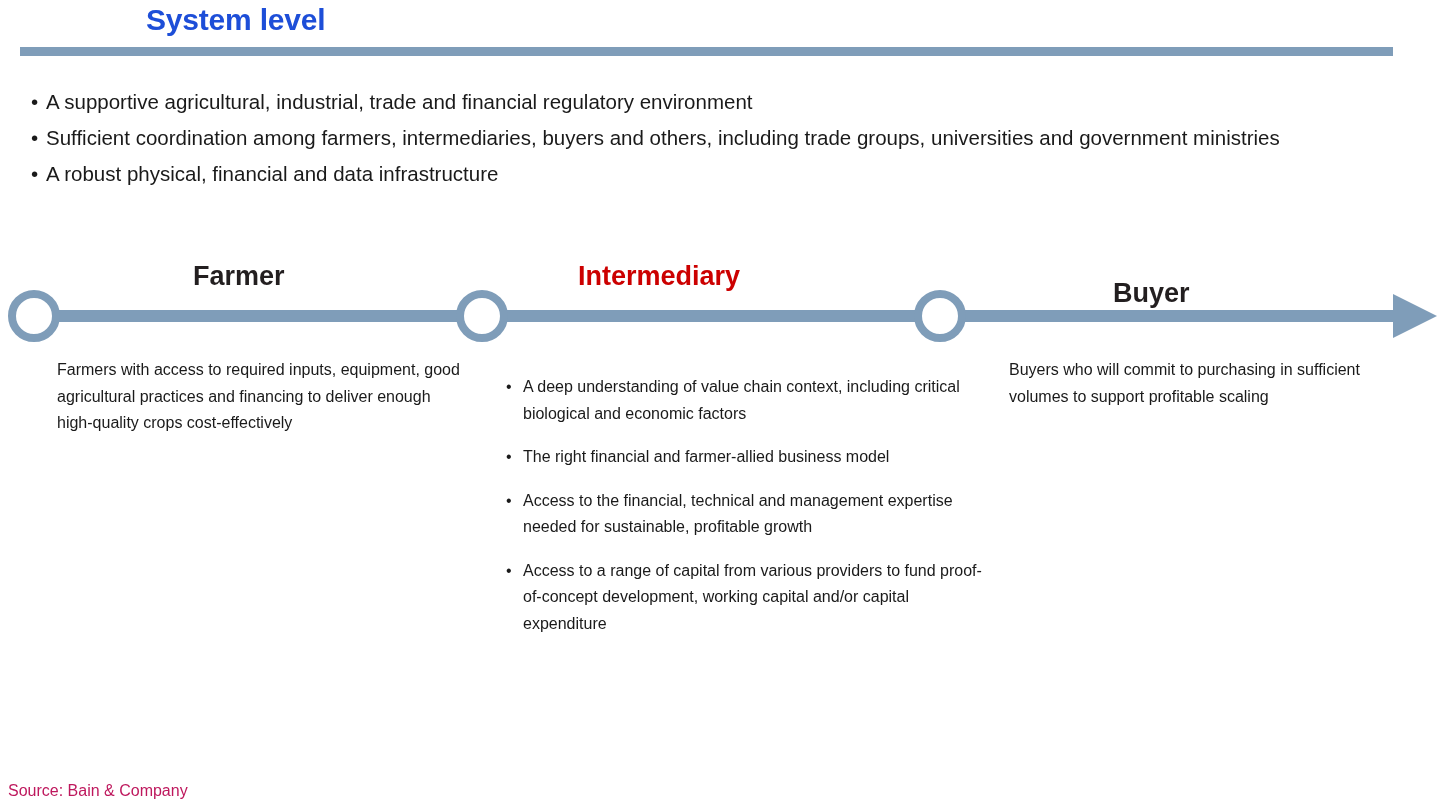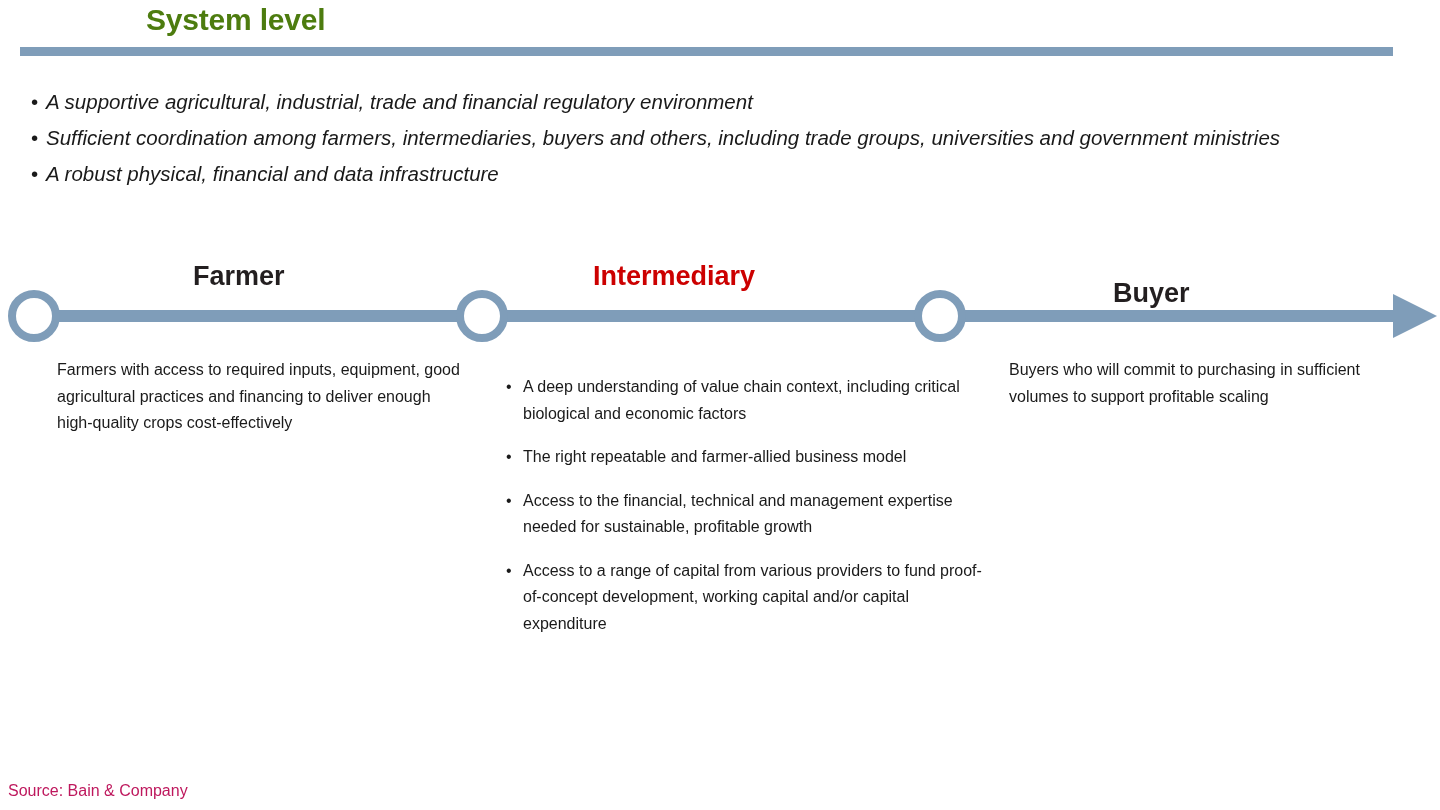--- a/index.html
+++ b/index.html
@@ -19,21 +19,21 @@
   }
 
   
   #slide-title {
     position: absolute;
     left: 146px;
     top: 2px;
     font-size: 30px;
     font-weight: bold;
     letter-spacing: -0.2px;
-    color: #4d7c0f;
+    color: #1d4ed8;
     line-height: 36px;
     white-space: nowrap;
   }
   #title-rule {
     position: absolute;
     left: 20px;
     top: 47px;
     width: 1373px;
     height: 9px;
     background: #7f9db9;
@@ -56,42 +56,42 @@
     margin-bottom: 9px;
   }
   #system-bullets .bullet-row:last-child { margin-bottom: 0; }
   #system-bullets .bullet-dot {
     position: absolute;
     left: 1px;
     top: 0;
     font-size: 20.5px;
     line-height: 27px;
   }
-  #system-bullets .bullet-text { display: block; font-style: italic; }
+  #system-bullets .bullet-text { display: block; }
 
   
   #value-chain {
     position: absolute;
     left: 0;
     top: 255px;
     width: 1440px;
     height: 110px;
   }
   #value-chain svg { display: block; }
 
   .node-label {
     position: absolute;
     font-size: 27px;
     font-weight: bold;
     line-height: 32px;
     white-space: nowrap;
     color: #231f20;
   }
   #label-farmer  { left: 193px; top: 5px; }
-  #label-intermediary { left: 593px; top: 5px; color: #cc0000; }
+  #label-intermediary { left: 578px; top: 5px; color: #cc0000; }
   #label-buyer   { left: 1113px; top: 22px; }
 
   
   .column {
     position: absolute;
     top: 357px;
     font-size: 16px;
     line-height: 26.5px;
     color: #1a1a1a;
   }
@@ -181,21 +181,21 @@
 <div class="column" id="col-intermediary">
 
 
   <ul class="sub-list">
     <li>
       <span class="sub-dot">•</span>
       <span class="sub-text">A deep understanding of value chain context, including critical biological and economic factors</span>
     </li>
     <li>
       <span class="sub-dot">•</span>
-      <span class="sub-text">The right repeatable and farmer-allied business model</span>
+      <span class="sub-text">The right financial and farmer-allied business model</span>
     </li>
     <li>
       <span class="sub-dot">•</span>
       <span class="sub-text">Access to the financial, technical and management expertise needed for sustainable, profitable growth</span>
     </li>
     <li>
       <span class="sub-dot">•</span>
       <span class="sub-text">Access to a range of capital from various providers to fund proof-of-concept development, working capital and/or capital expenditure</span>
     </li>
   </ul>

